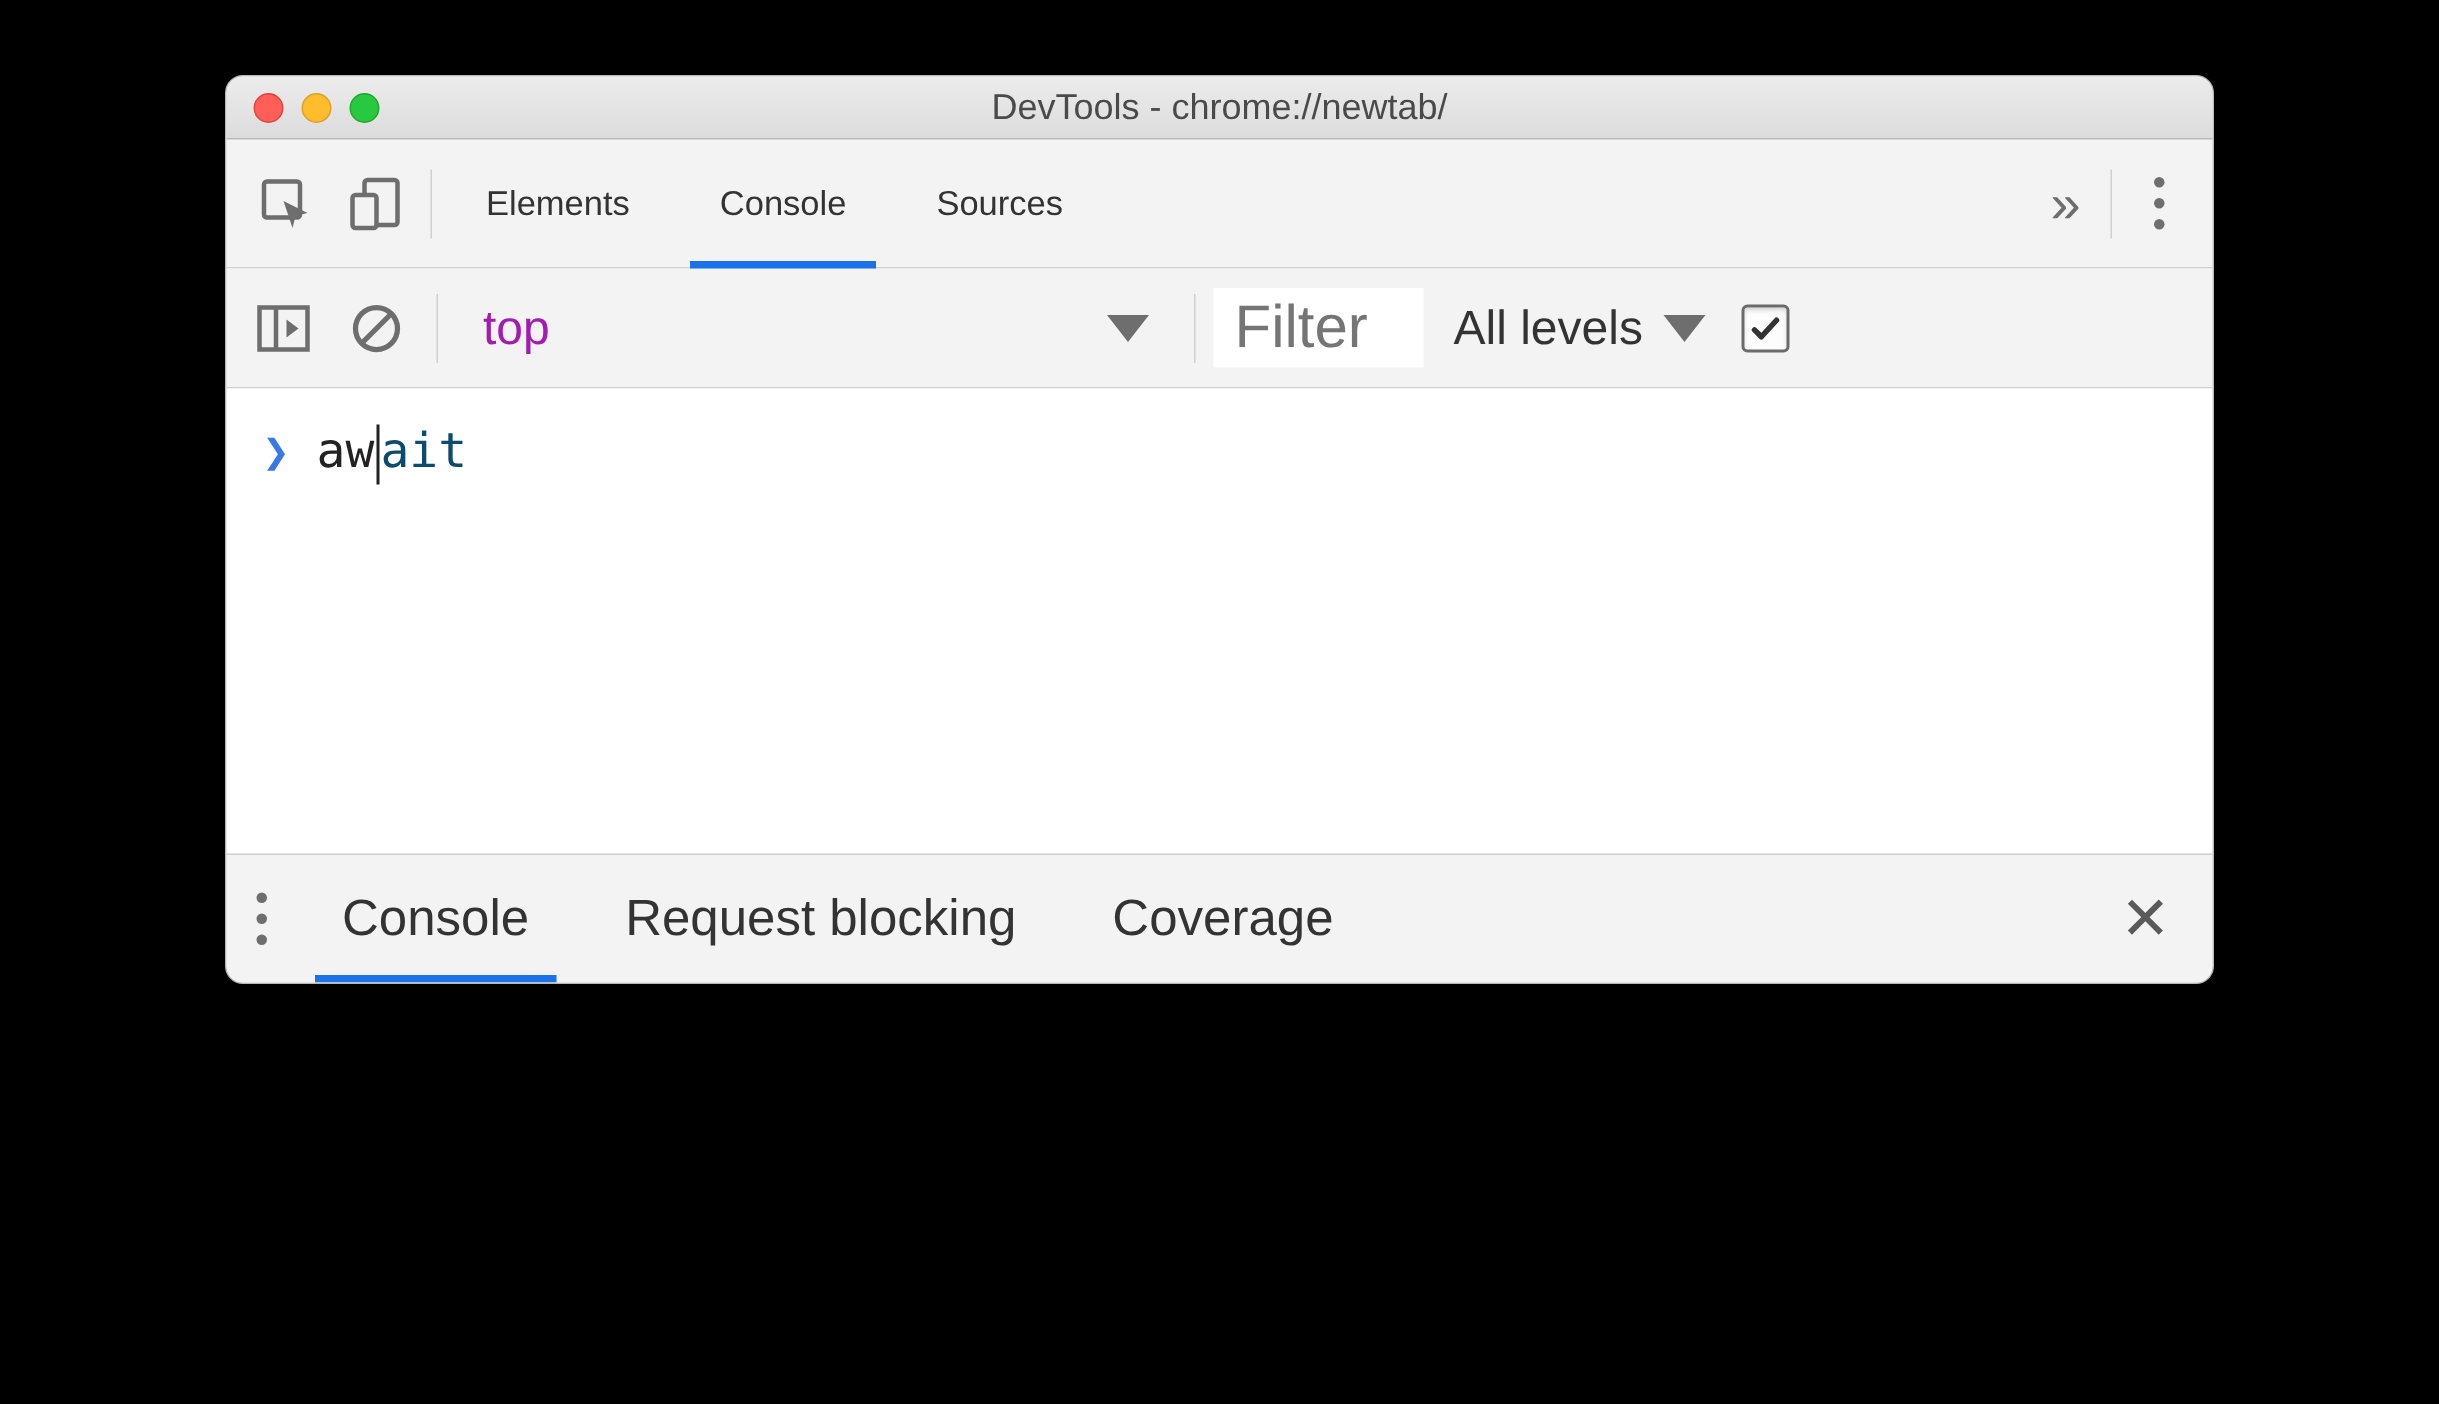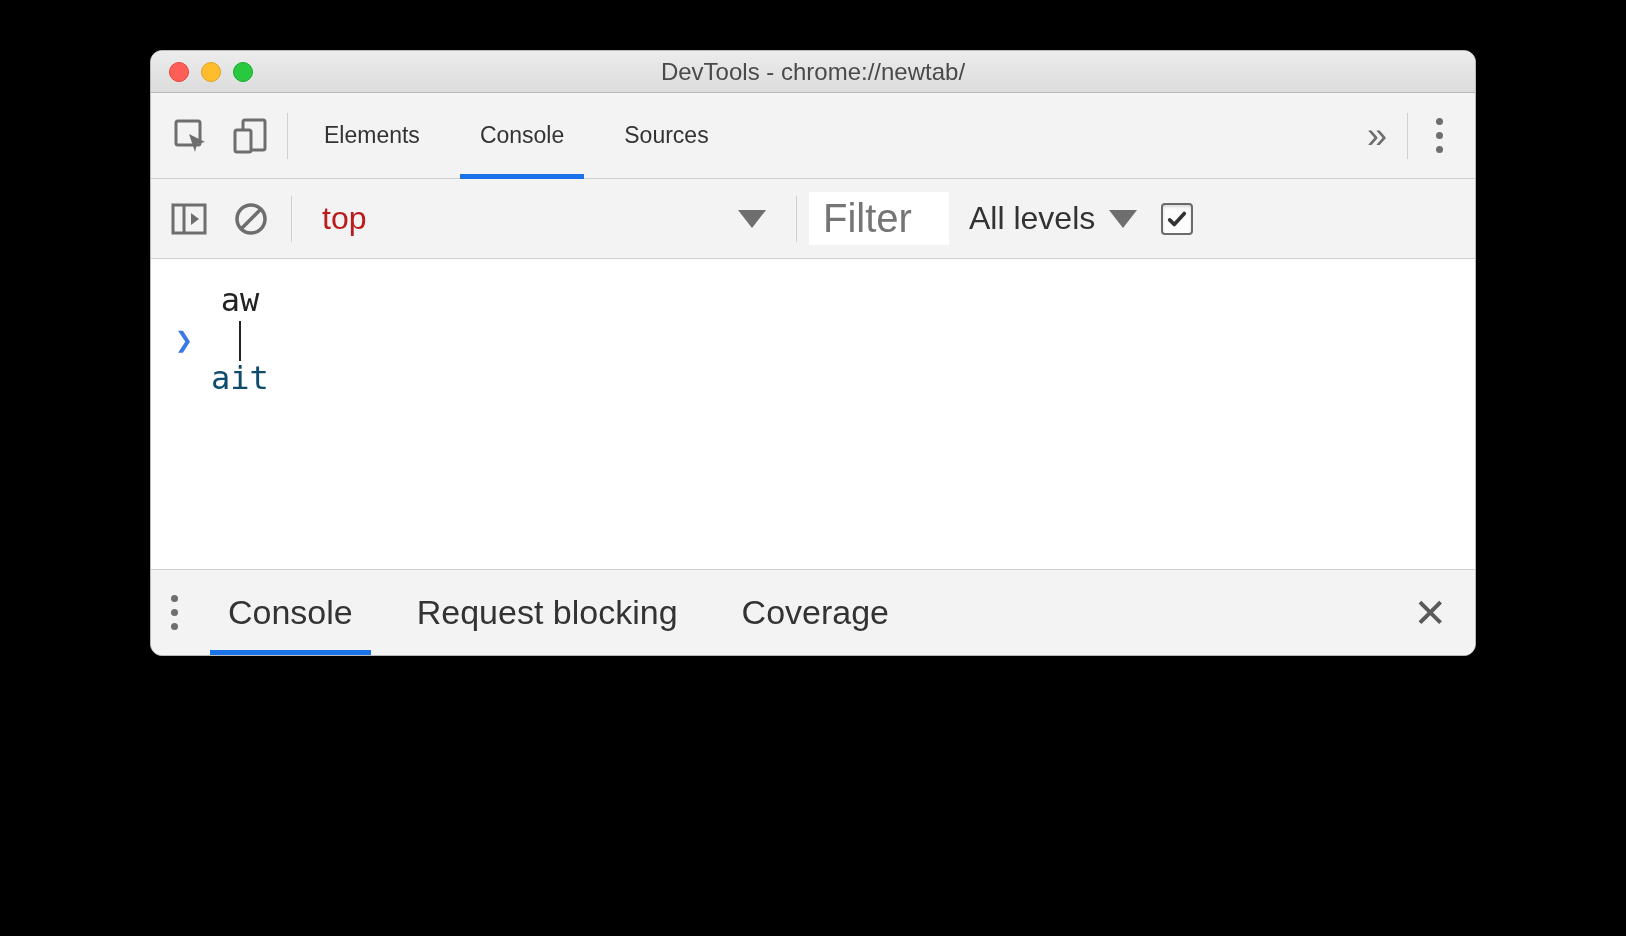--- a/index.html
+++ b/index.html
@@ -70,21 +70,21 @@
   .dots-vert { display:flex; flex-direction:column; gap:7px; padding:0 22px;}
   .dots-vert span { width:7px; height:7px; border-radius:50%; background:#6e6e6e; }
   
   .console-toolbar {
     height:80px; border-bottom:1px solid #cfcfcf; background:#f3f3f3;
     display:flex; align-items:center; padding:0 10px; gap:6px; overflow:hidden;
   }
   .console-toolbar .iconbtn { width:56px; height:56px; display:flex; align-items:center; justify-content:center; color:#6e6e6e;}
   .console-toolbar .vdiv { width:1px; height:46px; background:#cfcfcf; margin:0 6px;}
   .ctx-select {
-    display:flex; align-items:center; gap:16px; font-size:32px; color:#b91c1c;
+    display:flex; align-items:center; gap:16px; font-size:32px; color:#a21caf;
     padding:0 18px; width:480px; justify-content:space-between;text-align:center;
   }
   .tri-down {
     width:0; height:0; border-left:14px solid transparent; border-right:14px solid transparent;
     border-top:18px solid #6e6e6e;
   }
   .filter-input {
     font-size:40px; color:#888; background:#fff; padding:4px 14px; border:none; width:140px; font-family:inherit;
   }
   .levels {
@@ -93,21 +93,21 @@
   .checkbox {
     width:32px; height:32px; border:2px solid #6b6b6b; border-radius:4px; background:#fdfdfd;
     display:flex; align-items:center; justify-content:center; margin-left:18px;
     box-shadow: inset 0 2px 3px rgba(0,0,0,0.15);
   }
   .checkbox svg { width:22px; height:22px; }
   
   .console-body { height:310px; background:#fff; padding:22px 24px; font-family: ui-monospace, Menlo, Consolas, monospace; font-size:32px; }
   .prompt-line { display:flex; align-items:center; gap:18px; }
   .chev-right { color:#3b78e7; font-weight:bold; font-size:30px;}
-  .typed { color:#222; position:relative; display:flex; align-items:center;flex-direction:column;}
+  .typed { color:#222; position:relative; display:flex; }
   .cursor {
     display:inline-block; width:2px; height:40px; background:#222; margin:0 1px;
     position:relative; top:2px;
   }
   .ghost { color:#0c4a6e; }
   
   .drawer {
     height:86px; border-top:1px solid #cfcfcf; background:#f3f3f3;
     display:flex; align-items:center; padding:0 10px;
   }

